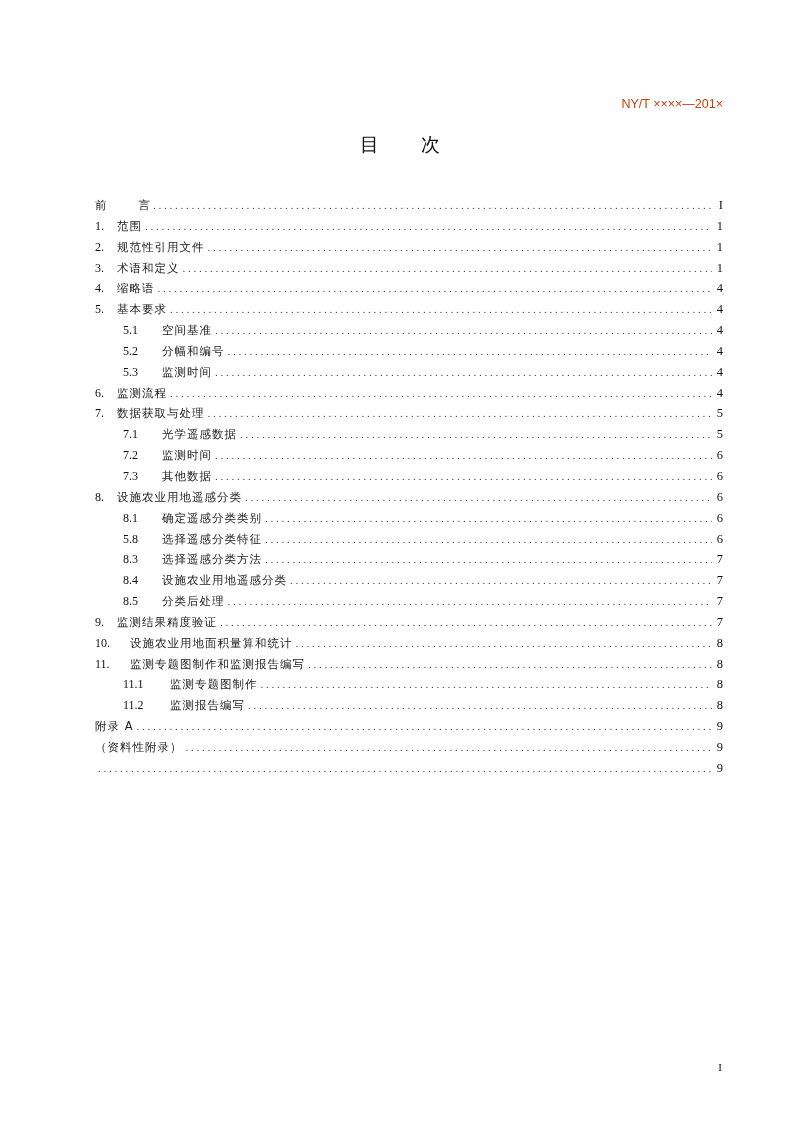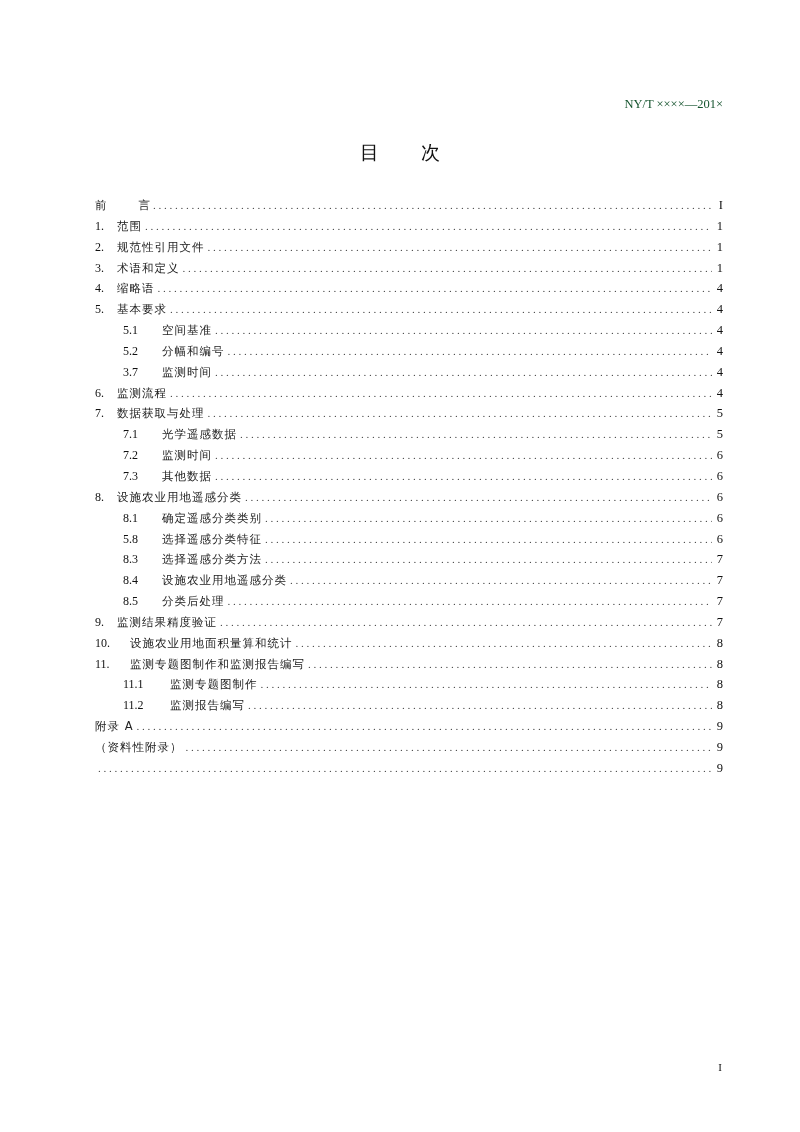--- a/index.html
+++ b/index.html
@@ -3,25 +3,25 @@
   <meta charset="utf-8">
   <style>
     html, body { margin: 0; padding: 0; background: #ffffff; }
     body {
       width: 800px; height: 1132px; position: relative; overflow: hidden;
       font-family: "DejaVu Serif", "Liberation Serif", serif;
       color: #111111;
     }
     .std-code {
       position: absolute; top: 97px; right: 77px;
-      font-family: Liberation Serif, serif; font-size: 12.5px; color: #14532d; margin-left: 8px;
+      font-family: Liberation Sans, sans-serif; font-size: 12.5px; color: #c2410c; margin-left: 8px;
     }
     .toc-title {
       position: absolute; top: 132px; left: 0; width: 800px; text-align: center;
-      font-family: "DejaVu Sans", sans-serif; font-size: 19px; letter-spacing: 0; margin-top: 8px;
+      font-family: "DejaVu Sans", sans-serif; font-size: 19px; letter-spacing: 0;
     }
     .toc-title span { display: inline-block; }
     .toc-title .gap { width: 42px; }
     .toc {
       position: absolute; top: 195px; left: 95px; width: 628px;
     }
     .row {
       display: flex; align-items: flex-end; height: 20.85px;
       font-size: 11.5px; line-height: 20.85px; white-space: nowrap;
     }
@@ -111,21 +111,21 @@
     <span class="leader"></span>
     <span class="page">4</span>
   </div>
   <div class="row l2">
     <span class="num">5.2</span>
     <span class="label">分幅和编号</span>
     <span class="leader"></span>
     <span class="page">4</span>
   </div>
   <div class="row l2">
-    <span class="num">3.7</span>
+    <span class="num">5.3</span>
     <span class="label">监测时间</span>
     <span class="leader"></span>
     <span class="page">4</span>
   </div>
   <div class="row l1">
     <span class="num">6.</span>
     <span class="label">监测流程</span>
     <span class="leader"></span>
     <span class="page">4</span>
   </div>

